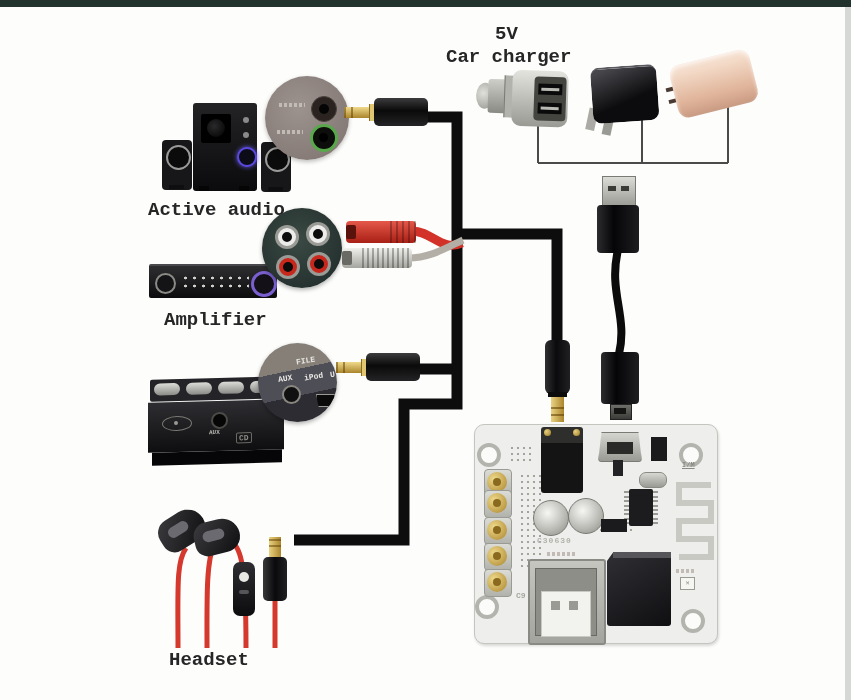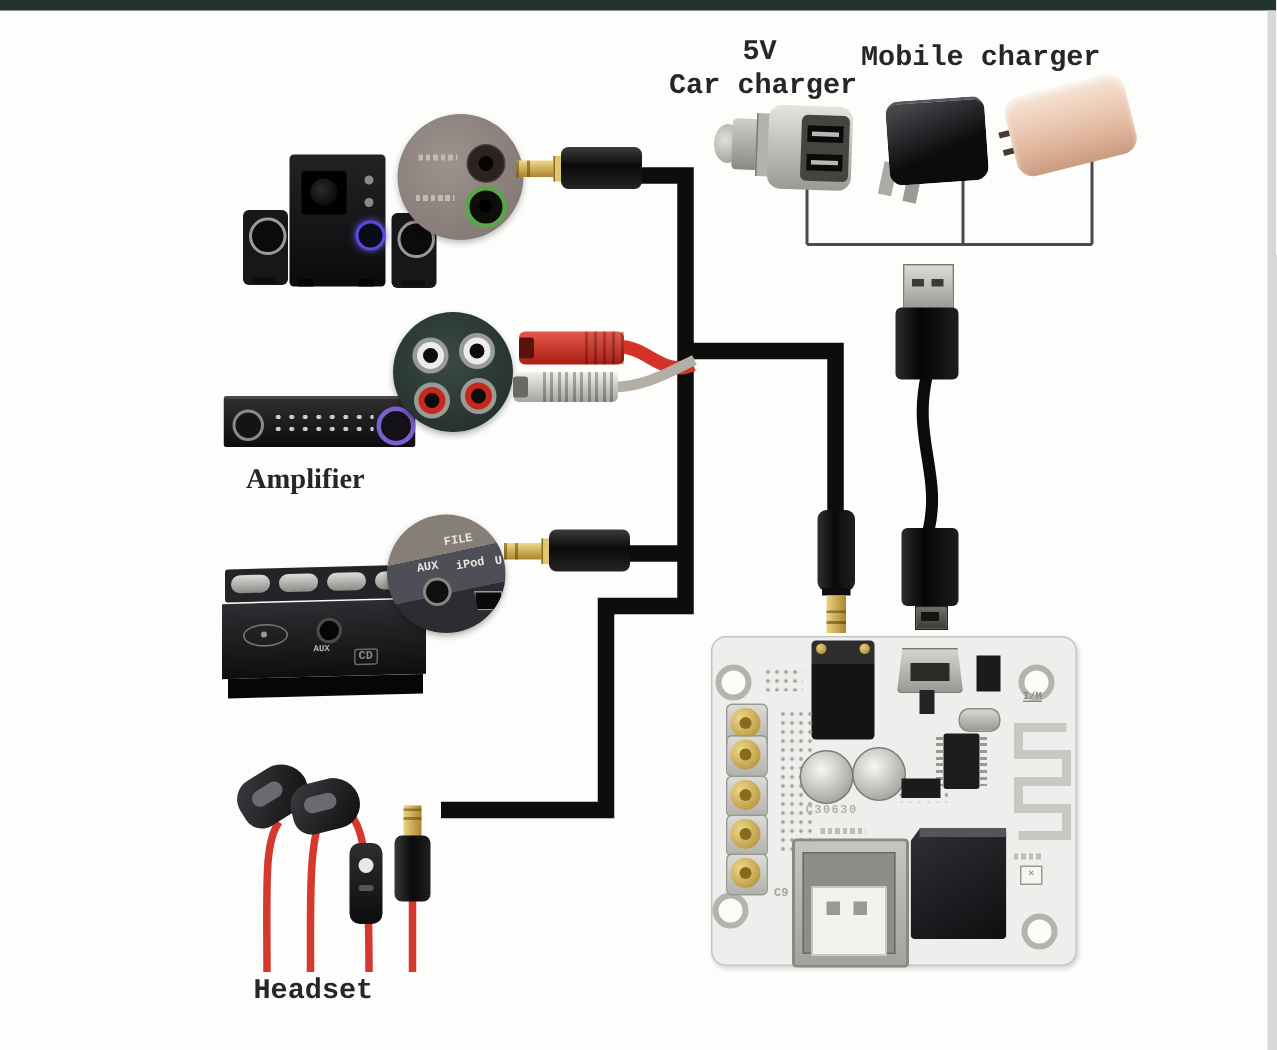--- a/index.html
+++ b/index.html
@@ -112,21 +112,20 @@
     <path d="M408,258 C430,258 446,248 463,240" fill="none" stroke="#b3aea6" stroke-width="7"></path>
 
     <path d="M186,548 C176,562 178,590 178,648" fill="none" stroke="#d5382c" stroke-width="5"></path>
     <path d="M214,545 C206,562 207,600 207,648" fill="none" stroke="#d5382c" stroke-width="5"></path>
     <path d="M228,538 C241,548 246,558 246,648" fill="none" stroke="#d5382c" stroke-width="5"></path>
     <path d="M275,600 V648" fill="none" stroke="#d5382c" stroke-width="5"></path>
   </svg>
 
   <div class="lbl" style="left:495px;top:23px;">5V</div>
   <div class="lbl" style="left:446px;top:46px;">Car charger</div>
-  <div class="lbl" style="left:574px;top:27px;">Mobile charger</div>
 
   <div class="abs" style="left:476px;top:68px;width:94px;height:60px;transform:rotate(2deg);">
     <div class="abs" style="left:0;top:16px;width:18px;height:26px;background:radial-gradient(circle at 40% 40%,#e0e0db,#9a9a95);border-radius:50%;"></div>
     <div class="abs" style="left:12px;top:12px;width:18px;height:34px;background:linear-gradient(180deg,#cfcfca,#8a8a85);border-radius:3px;"></div>
     <div class="abs" style="left:28px;top:8px;width:10px;height:42px;background:#b3b3ae;border-left:1px solid #7a7a75;border-right:1px solid #7a7a75;"></div>
     <div class="abs" style="left:36px;top:2px;width:56px;height:56px;background:linear-gradient(180deg,#e4e4df,#9a9a95);border-radius:9px;">
       <div class="abs" style="left:22px;top:6px;width:32px;height:44px;background:#454540;border-radius:4px;">
         <div class="abs" style="left:4px;top:7px;width:24px;height:11px;background:#0a0a0a;">
             <div class="abs" style="left:3px;top:4px;width:18px;height:3px;background:#b9b9b4;"></div>
           </div>
@@ -197,20 +196,21 @@
     <div class="abs dash" style="left:12px;top:54px;width:26px;height:4px;"></div>
   </div>
 
   <div class="abs" style="left:342px;top:96px;width:86px;height:32px;">
     <div class="abs" style="left:2px;top:11px;width:26px;height:11px;background:linear-gradient(180deg,#efd98a,#ab852c);">
       <div class="abs" style="left:0;top:0;width:13px;height:11px;background:repeating-linear-gradient(90deg,rgba(90,60,0,0.5) 0 2px,transparent 2px 7px);"></div>
     </div>
     <div class="abs" style="left:27px;top:8px;width:5px;height:17px;background:#e0c671;border-left:1px solid #8a6a20;"></div>
     <div class="abs" style="left:32px;top:2px;width:54px;height:28px;background:linear-gradient(180deg,#3c3c3e,#0a0a0a 45%,#242426);border-radius:5px;"></div>
   </div>
+  <div class="lbl" style="left:148px;top:199px;">Active audio</div>
 
   <div class="abs" style="left:149px;top:264px;width:128px;height:32px;background:linear-gradient(#2e2e30,#0c0c0e);border-radius:2px;border-top:2px solid #4a4a4e;">
     <div class="abs circle" style="left:6px;top:7px;width:17px;height:17px;border:2px solid #8a8a86;background:#141416;"></div>
     <div class="abs" style="left:32px;top:8px;width:68px;height:16px;background-image:radial-gradient(#cfcfc9 1.5px,transparent 1.8px);background-size:9px 8px;"></div>
     <div class="abs circle" style="left:102px;top:5px;width:20px;height:20px;border:3px solid #7a5fd0;background:#141018;"></div>
   </div>
 
   <div class="abs circle" style="left:262px;top:208px;width:80px;height:80px;background:radial-gradient(circle at 45% 40%,#3b4a45,#1d2927);box-shadow:0 2px 4px rgba(0,0,0,0.3);">
     <div class="abs circle" style="left:13px;top:17px;width:24px;height:24px;background:#9a9a96;">
         <div class="abs circle" style="left:3px;top:3px;width:18px;height:18px;border:4px solid #ececea;background:#0c0c0c;box-sizing:border-box;"></div>
@@ -227,21 +227,21 @@
   </div>
 
   <div class="abs" style="left:346px;top:221px;width:70px;height:22px;background:linear-gradient(180deg,#e5584a,#a81f14);border-radius:4px;">
     <div class="abs" style="left:0;top:4px;width:10px;height:14px;background:#5a120c;border-radius:2px;"></div>
     <div class="abs" style="left:44px;top:0;width:26px;height:22px;background:repeating-linear-gradient(90deg,rgba(0,0,0,0.25) 0 2px,transparent 2px 6px);"></div>
   </div>
   <div class="abs" style="left:342px;top:248px;width:70px;height:20px;background:linear-gradient(180deg,#f0f0ec,#a5a59f);border-radius:4px;">
     <div class="abs" style="left:0;top:3px;width:10px;height:14px;background:#6a6a64;border-radius:2px;"></div>
     <div class="abs" style="left:20px;top:0;width:50px;height:20px;background:repeating-linear-gradient(90deg,rgba(0,0,0,0.28) 0 2px,transparent 2px 5px);"></div>
   </div>
-  <div class="lbl" style="left:164px;top:309px;font-family:Liberation Serif, serif;">Amplifier</div>
+  <div class="lbl" style="left:164px;top:309px;">Amplifier</div>
 
   <div class="abs" style="left:148px;top:375px;width:138px;height:92px;">
     <div class="abs" style="left:2px;top:3px;width:132px;height:22px;background:#242428;border-radius:2px;transform:skewY(-1.5deg);">
       <div class="abs" style="left:4px;top:4px;width:26px;height:12px;background:linear-gradient(#dcdcd8,#8a8a86);border-radius:6px;"></div>
       <div class="abs" style="left:36px;top:4px;width:26px;height:12px;background:linear-gradient(#dcdcd8,#8a8a86);border-radius:6px;"></div>
       <div class="abs" style="left:68px;top:4px;width:26px;height:12px;background:linear-gradient(#dcdcd8,#8a8a86);border-radius:6px;"></div>
       <div class="abs" style="left:100px;top:4px;width:26px;height:12px;background:linear-gradient(#dcdcd8,#8a8a86);border-radius:6px;"></div>
     </div>
     <div class="abs" style="left:0;top:26px;width:136px;height:50px;background:linear-gradient(180deg,#2e2e32,#0e0e10);transform:skewY(-1.5deg);">
       <div class="abs" style="left:14px;top:14px;width:28px;height:13px;border:1px solid #7a7a74;border-radius:50%;">

